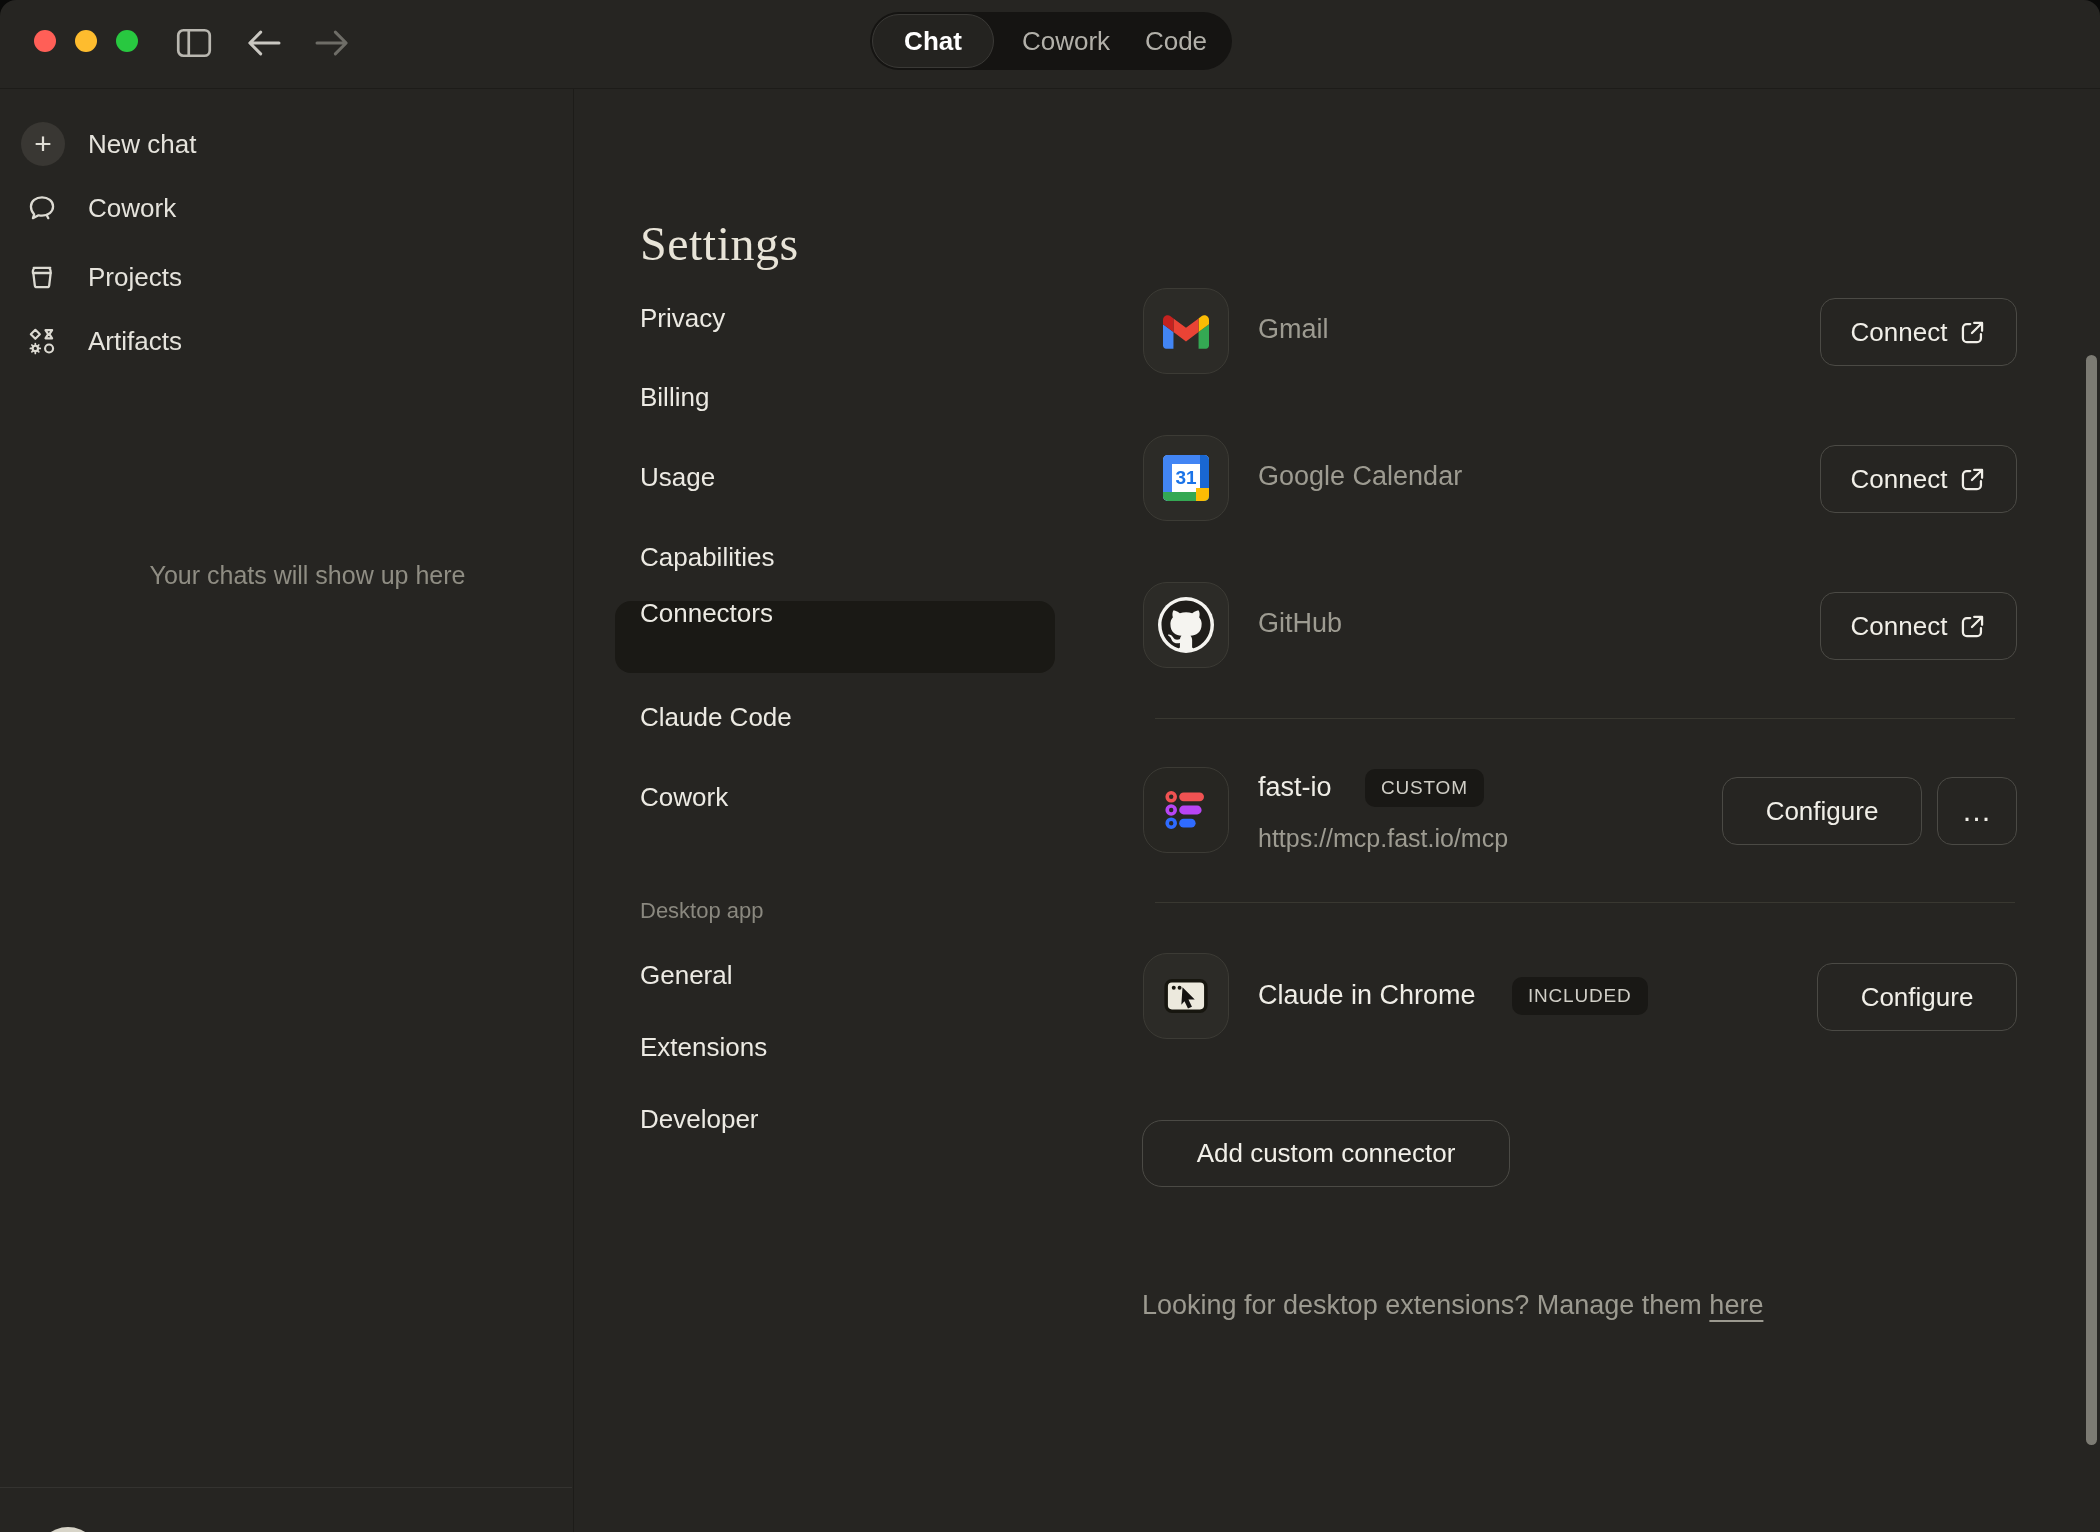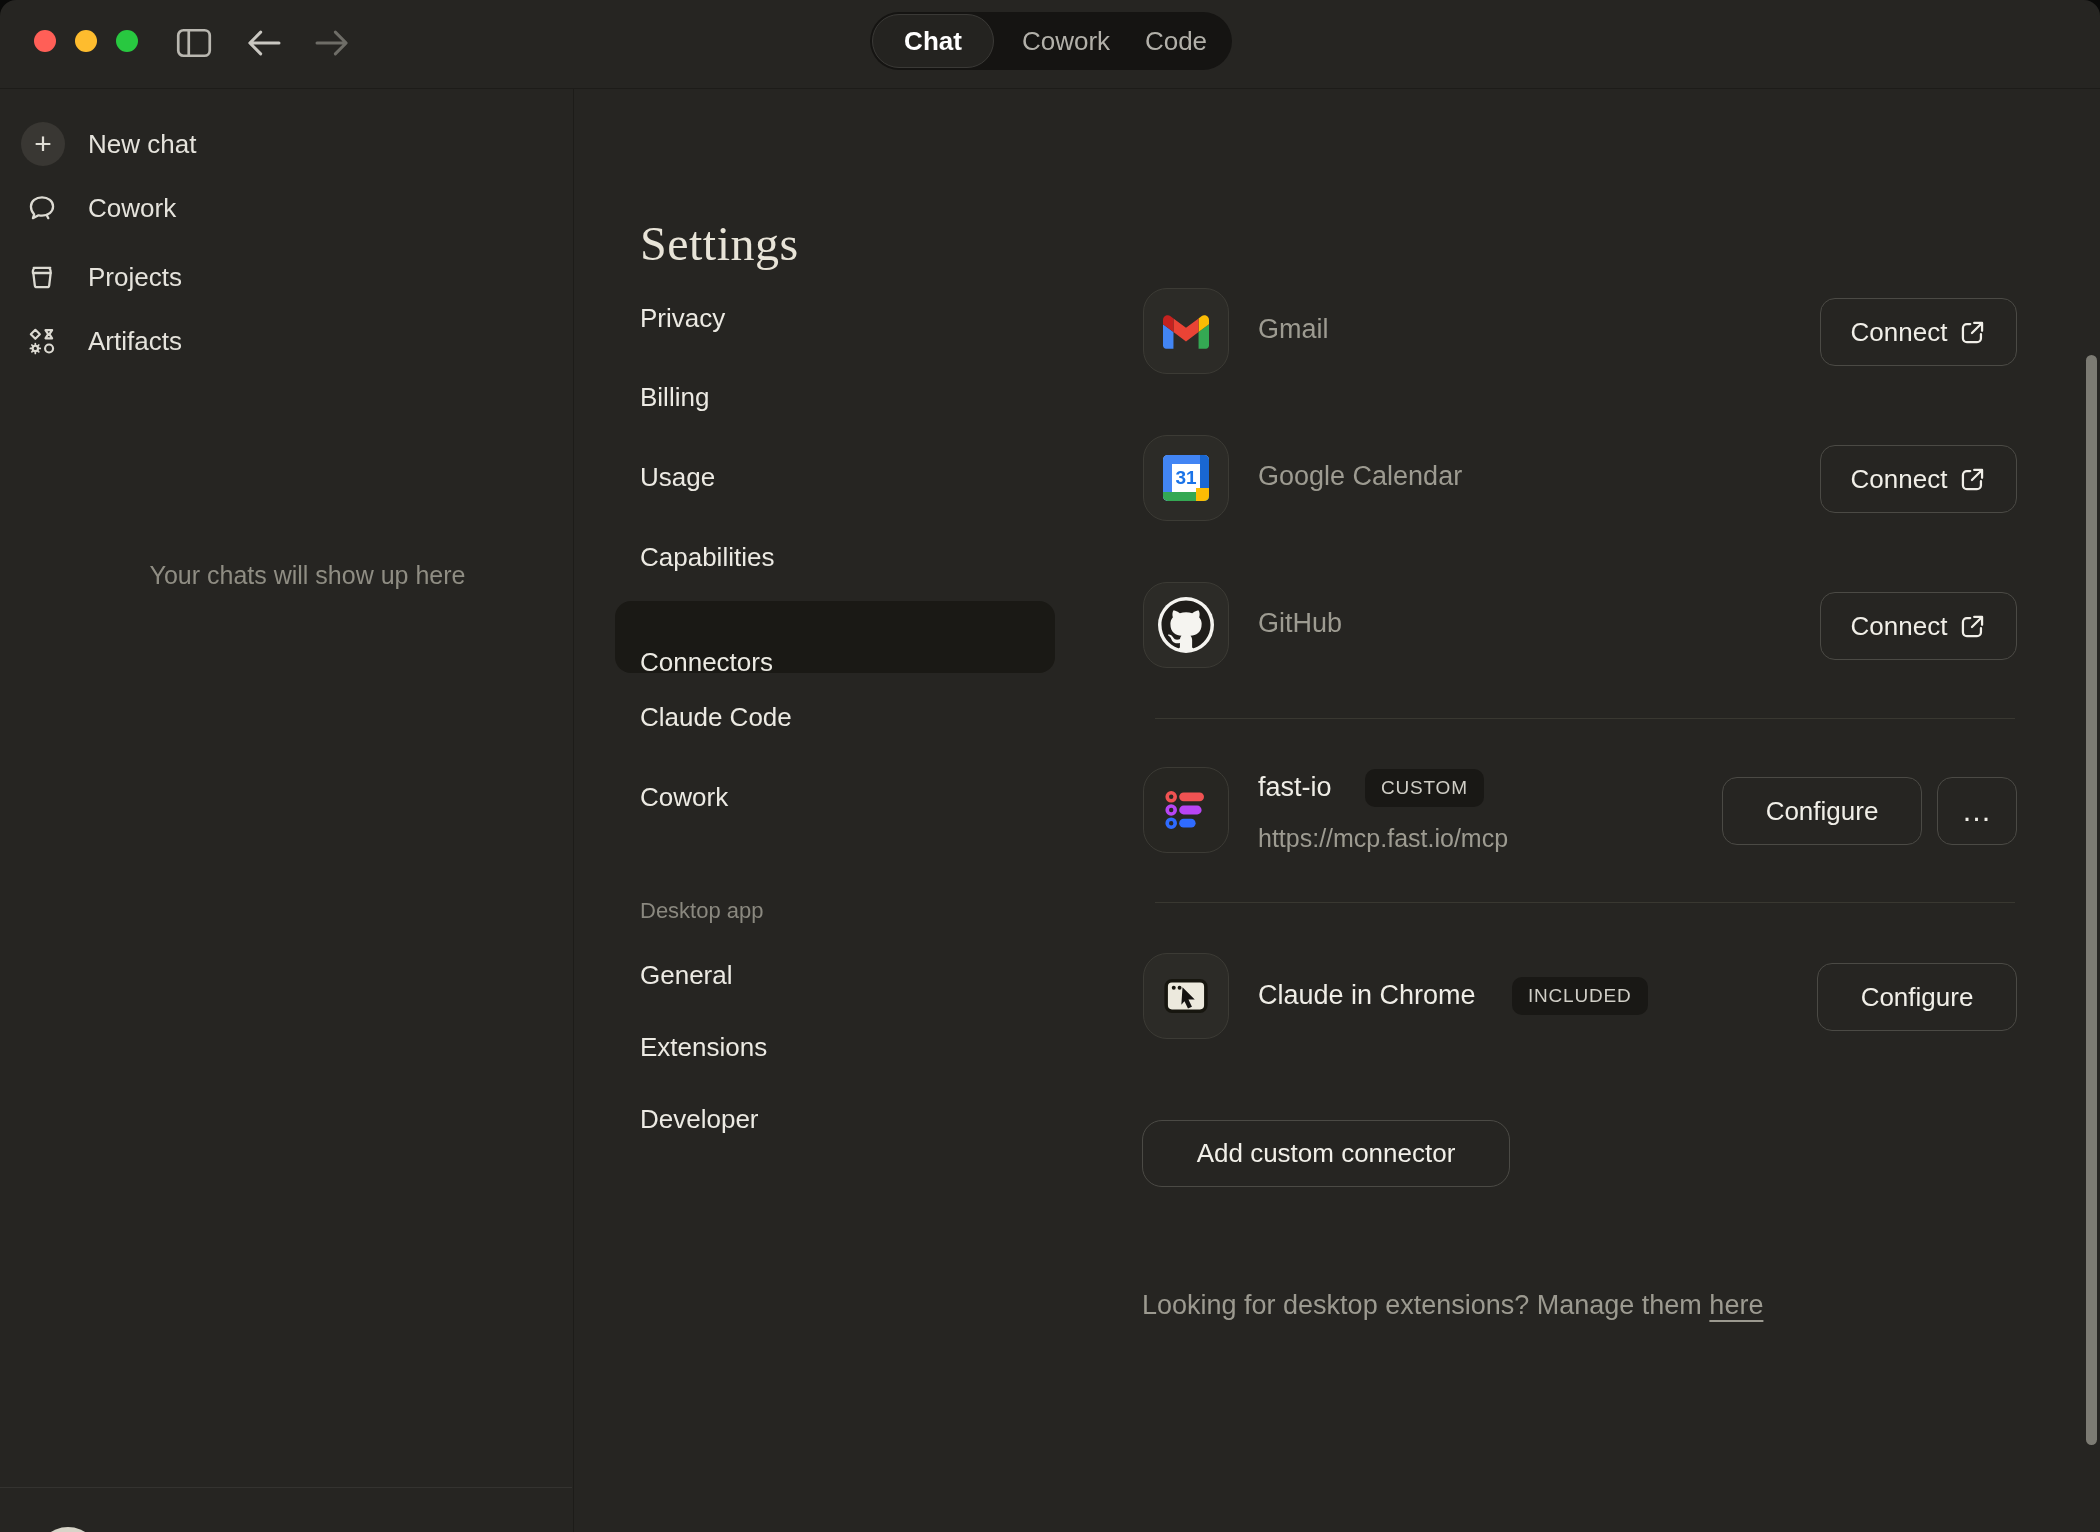--- a/index.html
+++ b/index.html
@@ -161,21 +161,21 @@
     </div>
   <div class="nav-item" style="top:379px;">
       <span>Billing</span>
     </div>
   <div class="nav-item" style="top:459px;">
       <span>Usage</span>
     </div>
   <div class="nav-item" style="top:539px;">
       <span>Capabilities</span>
     </div>
-  <div class="nav-item" style="top:644px;font-weight:500;align-items:center;">
+  <div class="nav-item" style="top:595px;font-weight:500;align-items:center;">
       <span>Connectors</span>
     </div>
   <div class="nav-item" style="top:699px;">
       <span>Claude Code</span>
     </div>
   <div class="nav-item" style="top:779px;">
       <span>Cowork</span>
     </div>
 
   <div class="nav-section" style="top:898px;">Desktop app</div>

